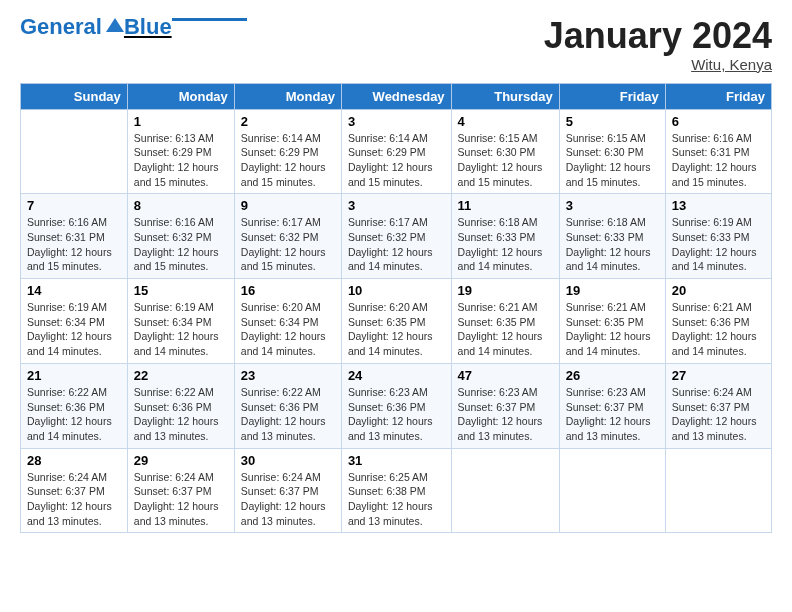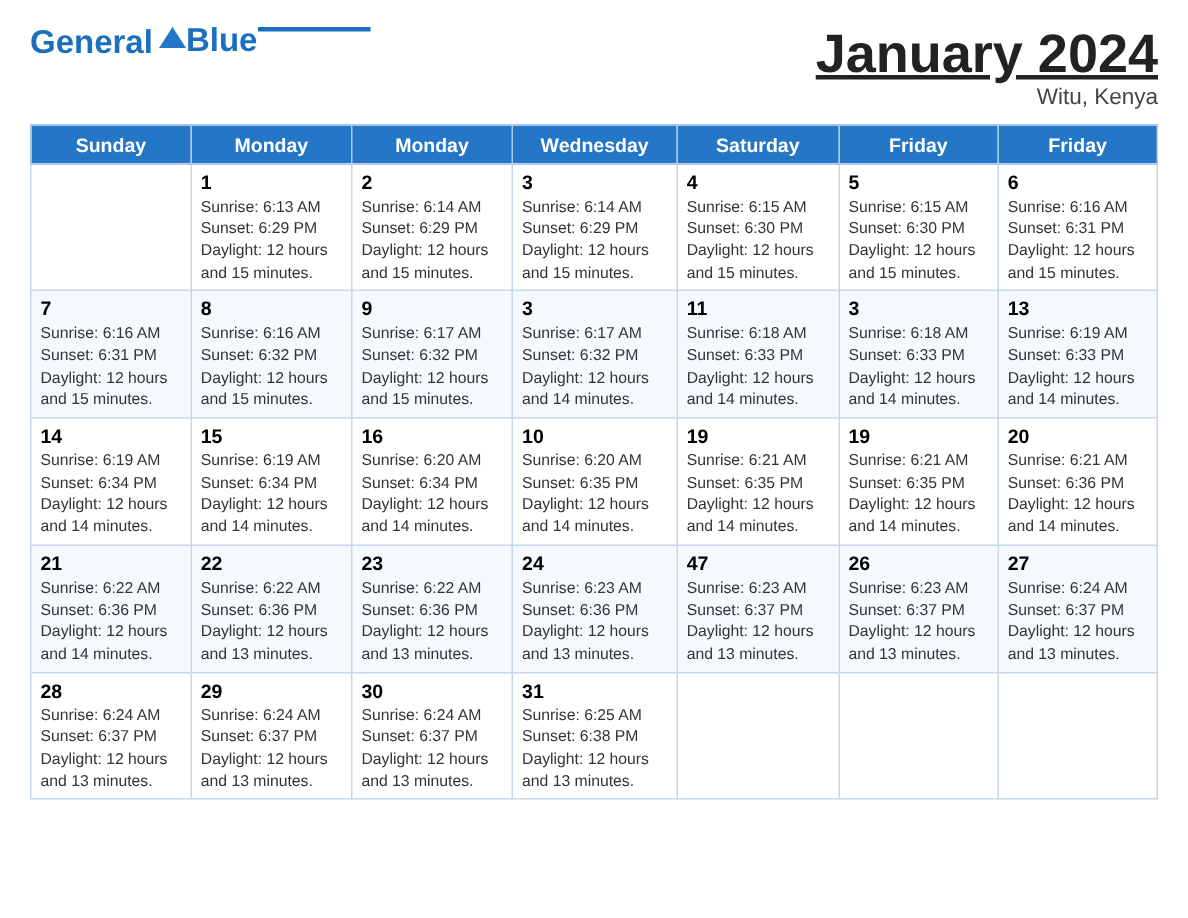--- a/index.html
+++ b/index.html
@@ -28,35 +28,35 @@
       align-items: flex-start;
     }
     .title-block {
       text-align: right;
     }
     .month-title {
       font-size: 36px;
       font-weight: bold;
       color: #222;
       line-height: 1.1;
-      text-decoration: underline;
     }
     .location {
       font-size: 15px;
       color: #444;
+      text-decoration: underline;
     }
     .calendar-table {
       width: 100%;
       border-collapse: collapse;
       font-size: 11px;
     }
     .calendar-table th {
       background: #2477c7;
       color: #fff;
-      text-align: center;
+      text-align: right;
       padding: 5px 6px;
       font-size: 13px;
       font-weight: bold;
       border: 1px solid #b0c8e8;
     }
     .calendar-table td {
       border: 1px solid #c8d8ec;
       padding: 4px 6px;
       vertical-align: top;
       background: #fff;
@@ -90,40 +90,40 @@
       <div style="display:flex;align-items:center;gap:2px;">
         <span style="font-size:22px;font-weight:bold;color:#222;line-height:1;">
           <span style="color:#1a6fbf;">General</span>
         </span>
         <span style="display:inline-block;margin-left:2px;">
           <svg width="18" height="18" viewBox="0 0 18 18">
             <polygon points="9,2 18,16 0,16" fill="#2477c7"></polygon>
           </svg>
         </span>
       </div>
-      <div style="display:flex;align-items:center;gap:0;">
+      <div style="display:flex;align-items:center;gap:0;text-decoration:underline;">
         <span style="font-size:22px;font-weight:bold;color:#1a6fbf;line-height:1;">Blue</span>
       </div>
       <div style="width:75px;height:3px;background:#1a6fbf;margin-top:2px;"></div>
     </div>
     <div class="title-block">
       <div class="month-title">January 2024</div>
       <div class="location">Witu, Kenya</div>
     </div>
   </div>
 
   <table class="calendar-table">
     <thead>
       <tr>
 
       <th>Sunday</th>
           <th>Monday</th>
           <th>Monday</th>
           <th>Wednesday</th>
-          <th>Saturday</th>
+          <th>Thursday</th>
           <th>Friday</th>
           <th>Friday</th>
         </tr>
     </thead>
     <tbody id="calendar-body">
     <tr>
           <td class="empty-cell"></td>
           <td>
             <span class="day-num">1</span>
             <div class="day-info">Sunrise: 6:13 AM<br>Sunset: 6:29 PM<br>Daylight: 12 hours<br>and 15 minutes.</div>

